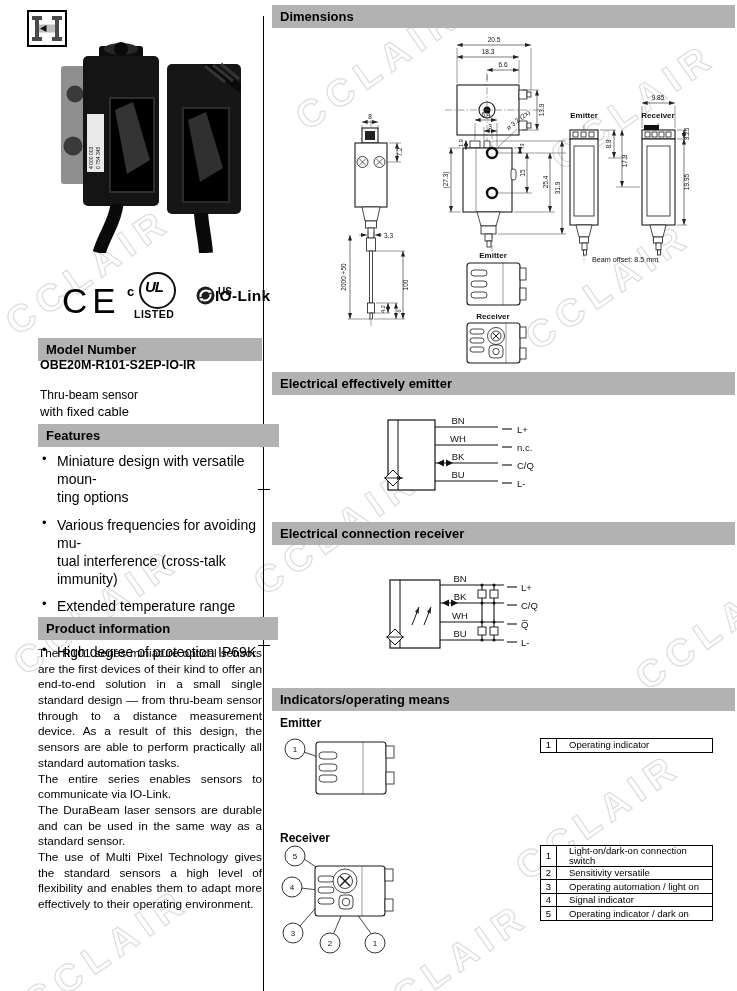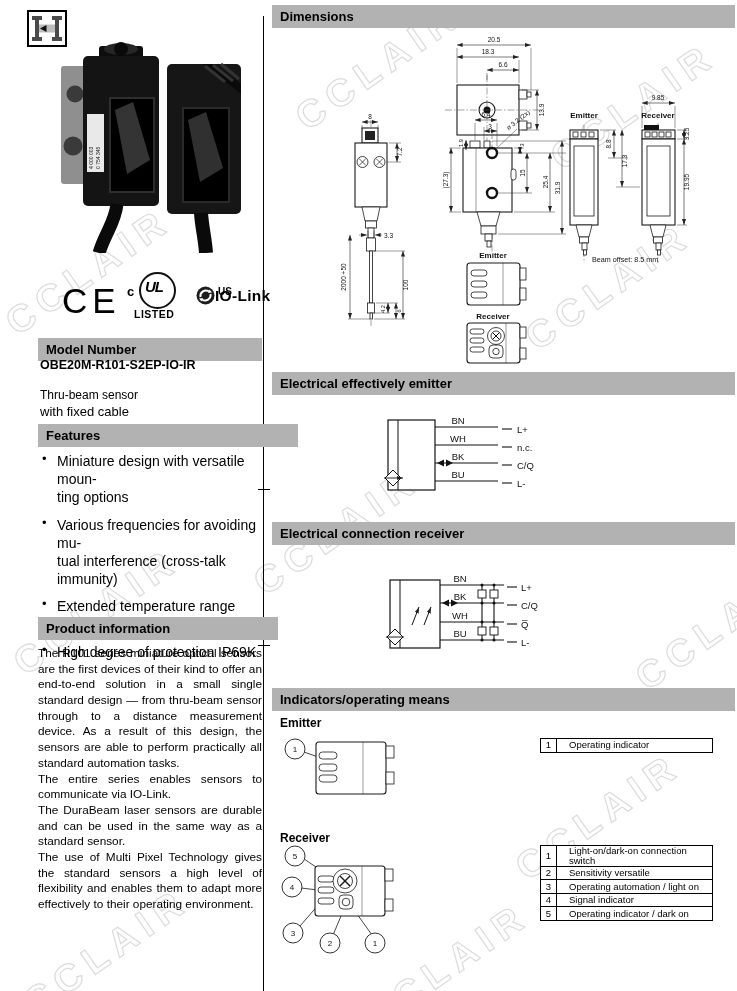--- a/index.html
+++ b/index.html
@@ -144,21 +144,21 @@
     <polygon points="5.5,15.5 3,12.5 7,12" fill="#fff"></polygon>
   </svg>
   <span class="iol-text">IO-Link</span>
 </div>
 
 <div class="bar" style="left:38px;top:338px;width:224px">Model Number</div>
 <div class="abs code" style="left:40px;top:358px">OBE20M-R101-S2EP-IO-IR</div>
 <div class="abs ptype" style="left:40px;top:388px">Thru-beam sensor</div>
 <div class="abs variant" style="left:40px;top:404px">with fixed cable</div>
 
-<div class="bar" style="left:38px;top:424px;width:260px">Features</div>
+<div class="bar" style="left:38px;top:424px;width:241px">Features</div>
 <ul class="features abs" style="left:38px;top:452px">
   <li><span>Miniature design with versatile moun-
 ting options</span></li>
   <li><span>Various frequencies for avoiding mu-
 tual interference (cross-talk immunity)</span></li>
   <li><span>Extended temperature range
 -40°C ... 60°C</span></li>
   <li><span>High degree of protection IP69K</span></li>
 </ul>
 

